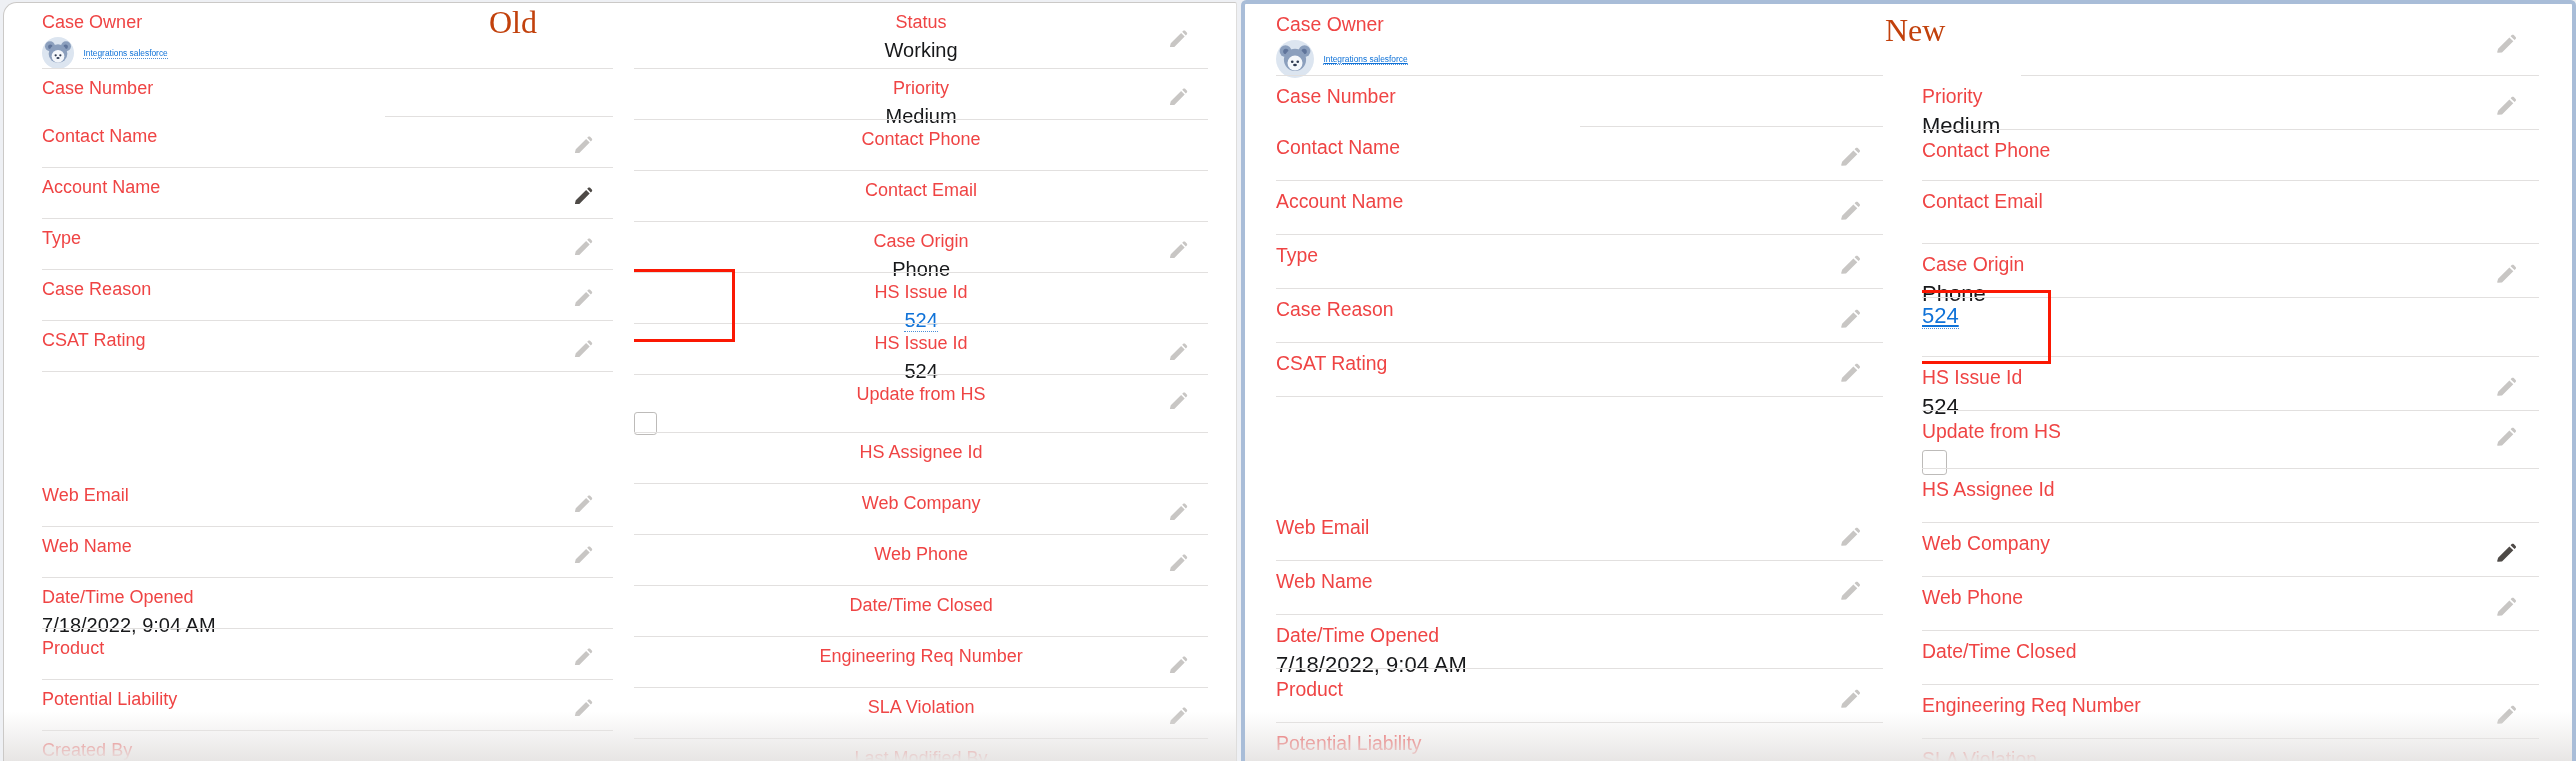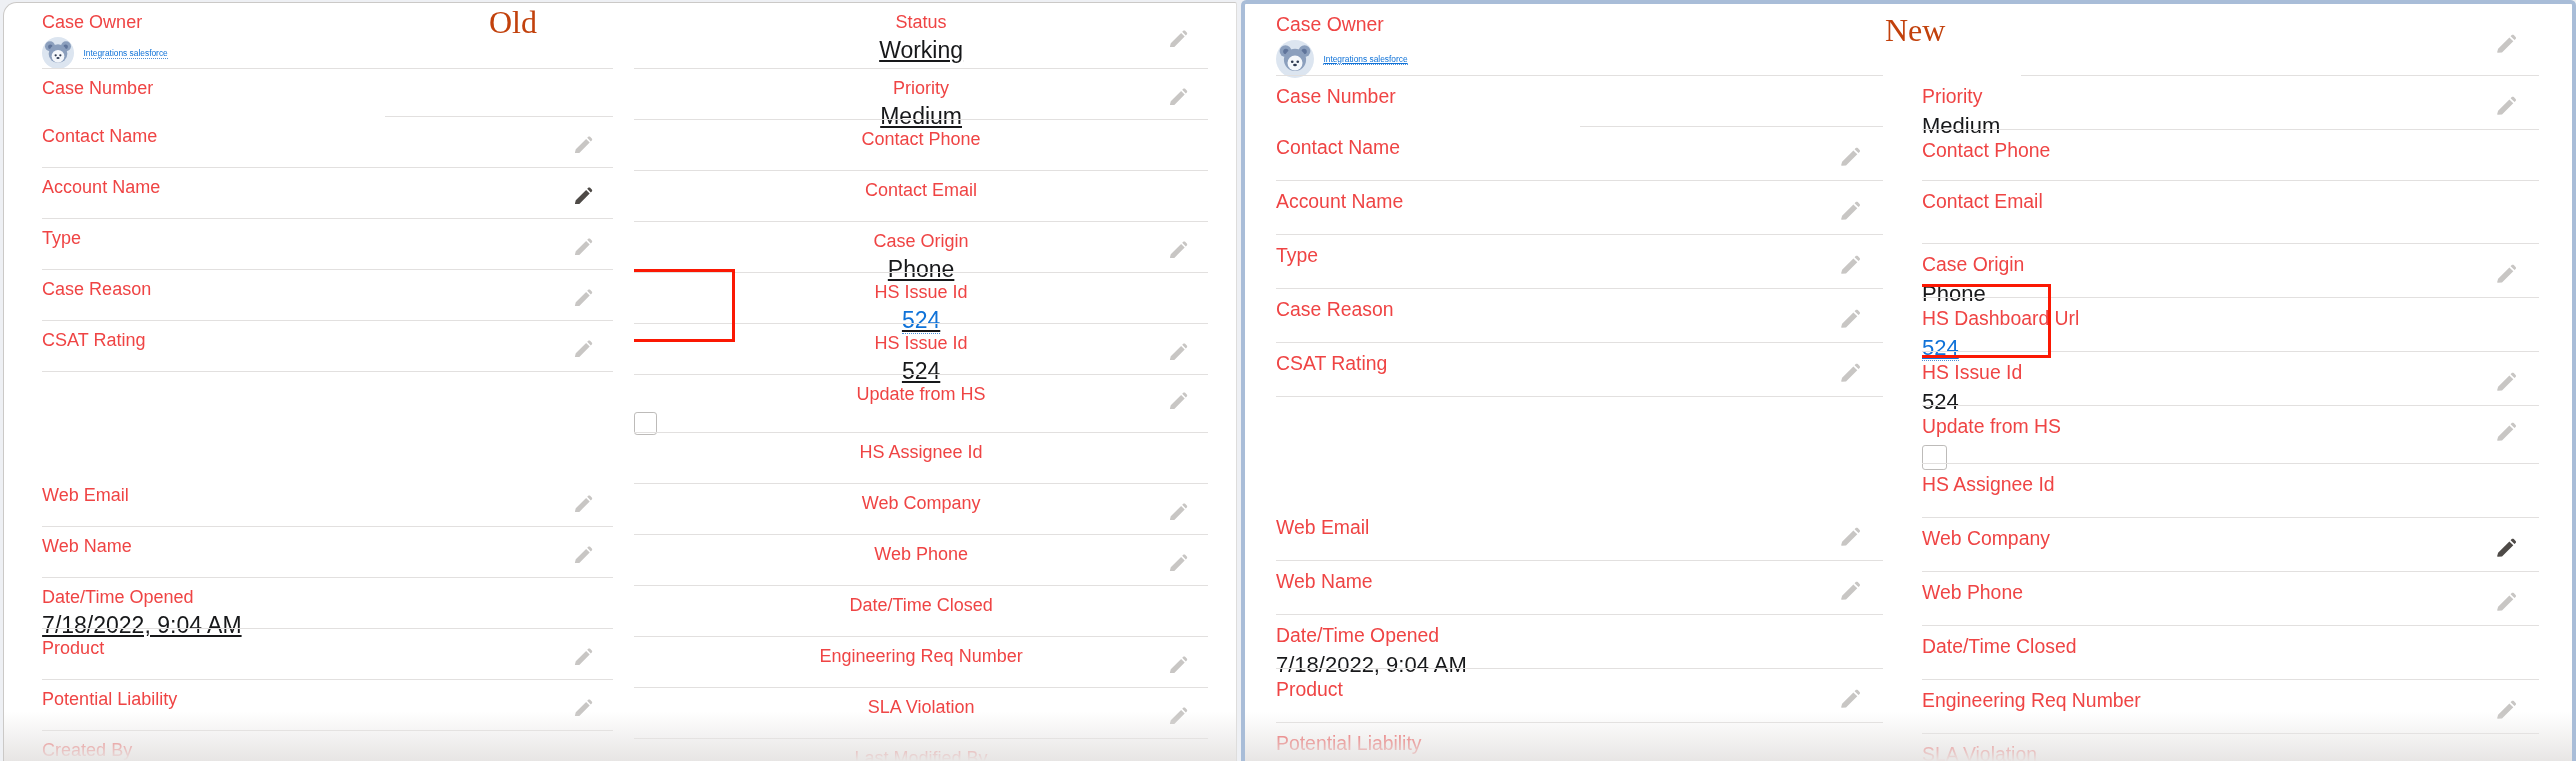--- a/index.html
+++ b/index.html
@@ -48,21 +48,21 @@
   #new-window .row.tail{height:115px;}
   .divider{position:absolute;bottom:0;right:0;height:1px;background:#e2e0df;}
   .divider.full{left:0;}
   .divider.indent60{left:60%;}
   .divider.indent50{left:50%;}
   .divider.indent16{left:16%;}
   .label{padding-top:9px;color:#ef4444;}
   #old-window .label{font-size:18px;line-height:21px;}
   #new-window .label{font-size:19.4px;line-height:23px;}
   .value{margin-top:5.2px;color:#17181a;}
-  #old-window .value{font-size:23px;line-height:24px;text-decoration:underline;}
+  #old-window .value{font-size:20px;line-height:24px;}
   #new-window .value{font-size:22px;line-height:26px;}
   a.link{color:#0f72d8;text-decoration:none;border-bottom:1.6px dotted #4b8fd8;width:fit-content;cursor:pointer;}
   #new-window a.link{text-decoration:underline;}
   .userline{display:flex;align-items:center;margin-top:4.2px;gap:9.4px;}
   .userline .avatar{flex:0 0 auto;}
   #old-window .avatar{width:32px;height:32px;}
   #new-window .avatar{width:38px;height:38px;}
   
   .pencil{position:absolute;top:55%;transform:translateY(-50%);cursor:pointer;}
   #old-window .pencil{right:19px;width:22px;height:22px;}
@@ -493,21 +493,20 @@
         <div class="value">Phone</div>
         <span class="pencil light">
     <svg viewBox="0 0 24 24">
       <path d="M3.9 20.8c-.5.1-.8-.2-.7-.7l.9-3.4L15.4 5.4l3.9 3.9L8 20.6l-4.1.2z"></path>
       <path d="M20.5 8.1l-3.9-3.9 1.1-1.1c.6-.6 1.5-.6 2.1 0l1.8 1.8c.6.6.6 1.5 0 2.1l-1.1 1.1z"></path>
     </svg>
   </span>
         <div class="divider full"></div>
       </div>
       <div class="row boxed">
-        <div class="label">HS Dashboard Url</div>
         <div class="value"><a class="link">524</a></div>
         <div class="divider full"></div>
       </div>
       <div class="row ">
         <div class="label">HS Issue Id</div>
         <div class="value">524</div>
         <span class="pencil light">
     <svg viewBox="0 0 24 24">
       <path d="M3.9 20.8c-.5.1-.8-.2-.7-.7l.9-3.4L15.4 5.4l3.9 3.9L8 20.6l-4.1.2z"></path>
       <path d="M20.5 8.1l-3.9-3.9 1.1-1.1c.6-.6 1.5-.6 2.1 0l1.8 1.8c.6.6.6 1.5 0 2.1l-1.1 1.1z"></path>

